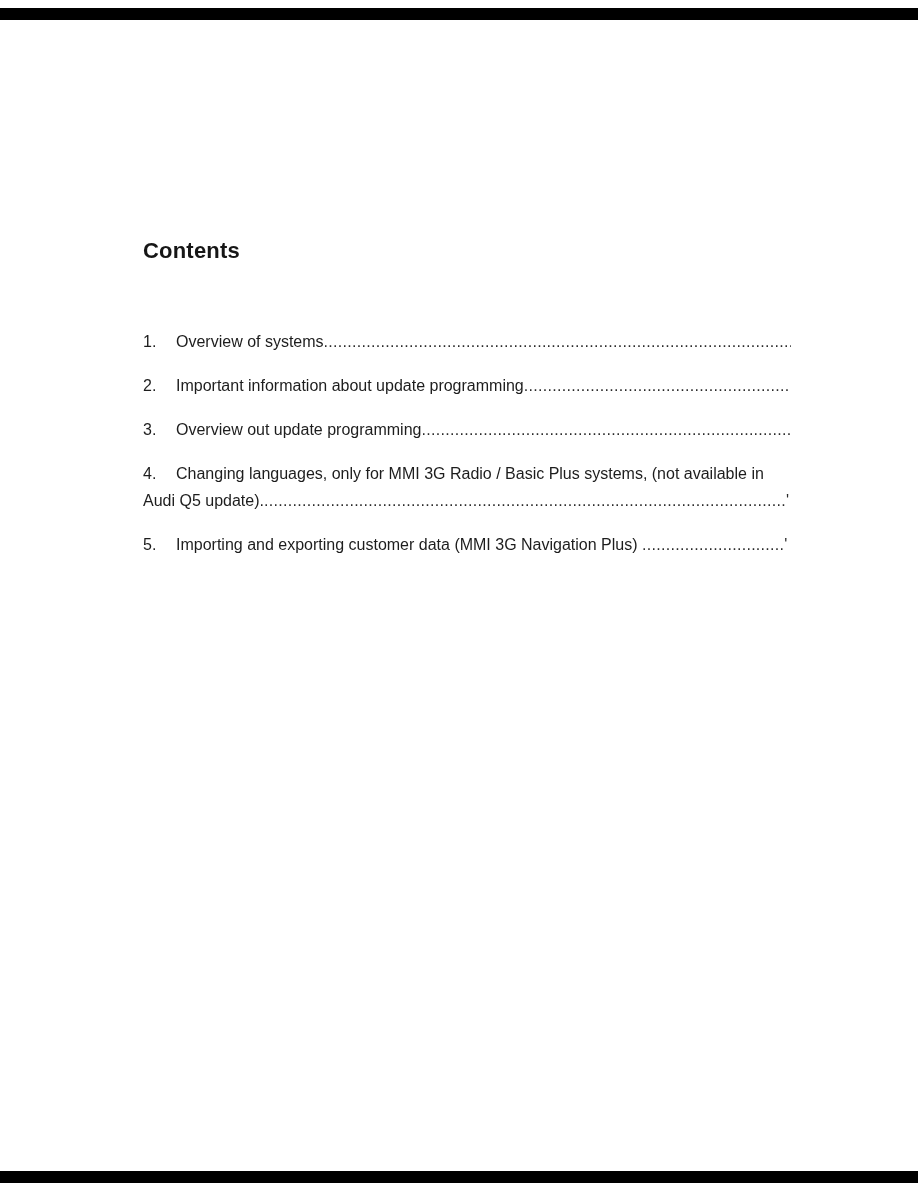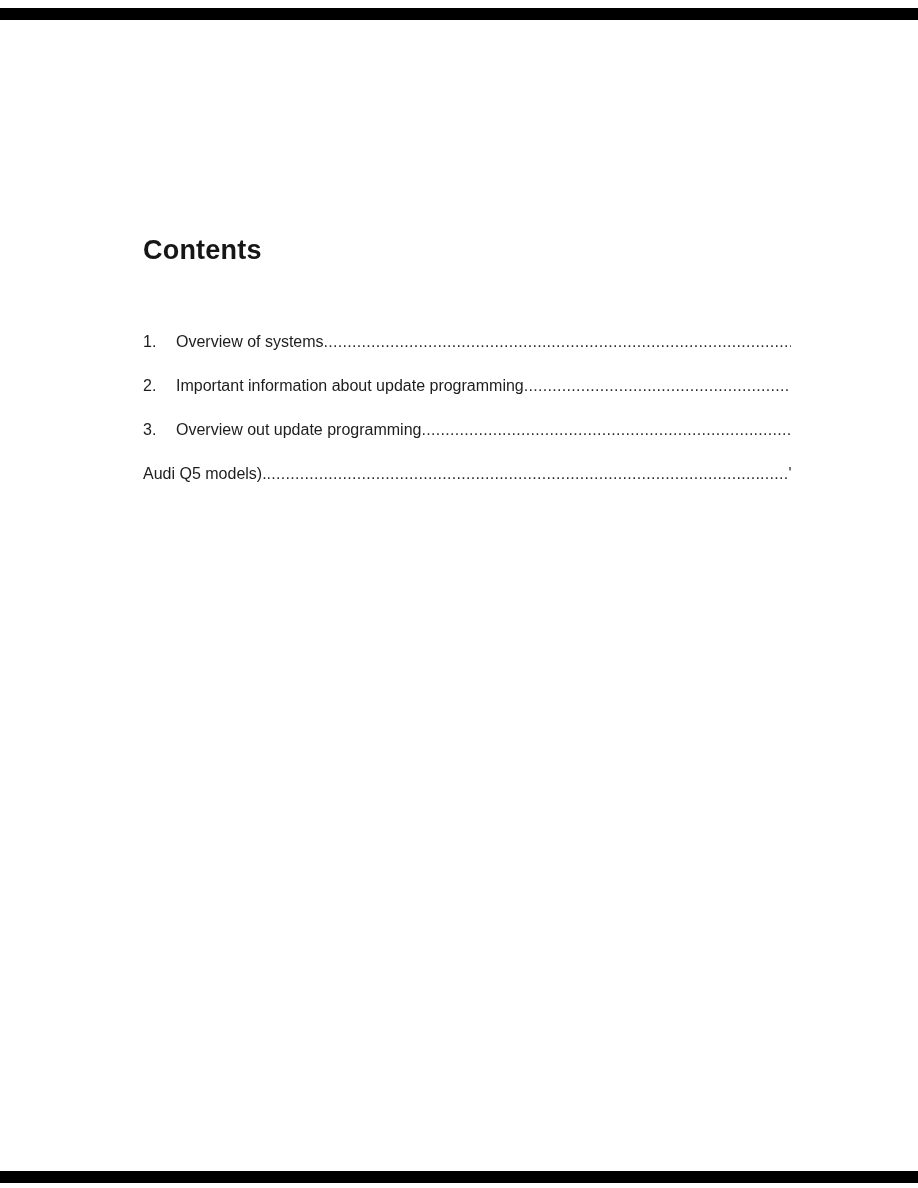--- a/index.html
+++ b/index.html
@@ -26,21 +26,21 @@
   .scan-bar.top { top: 8px; }
   .scan-bar.bottom { bottom: 5px; }
   .content {
     position: absolute;
     left: 143px;
     top: 237px;
     width: 648px;
   }
   h1.doc-title {
     margin: 0 0 64px 0;
-    font-size: 27px;
+    font-size: 22px;
     line-height: 27px;
     font-weight: bold;
     color: #161616;
     letter-spacing: 0.2px;
   }
   .toc-item {
     margin-bottom: 17px;
   }
   .toc-line {
     white-space: nowrap;
@@ -76,23 +76,27 @@
 
       <div class="toc-item">
         <div class="toc-line"><span class="num">2.</span><span class="label">Important information about update programming</span><span class="leader">......................................................................</span></div>
       </div>
 
       <div class="toc-item">
         <div class="toc-line"><span class="num">3.</span><span class="label">Overview out update programming</span><span class="leader">..........................................................................................</span></div>
       </div>
 
       <div class="toc-item">
-        <div class="toc-line"><span class="label">Audi Q5 models).</span><span class="leader">..............................................................................................................'</span></div>
+        <div class="toc-line"><span class="num">4.</span><span class="label">Changing languages, only for MMI 3G Radio / Basic Plus systems, (not available in</span></div>
+        <div class="toc-line"><span class="label">Audi Q5 update).</span><span class="leader">..............................................................................................................'</span></div>
       </div>
 
+      <div class="toc-item">
+        <div class="toc-line"><span class="num">5.</span><span class="label">Importing and exporting customer data (MMI 3G Navigation Plus) </span><span class="leader">..............................'</span></div>
+      </div>
 
     </div>
 
   </div>
 
   <div class="scan-bar bottom"></div>
 
 </div>
 
 </body></html>

